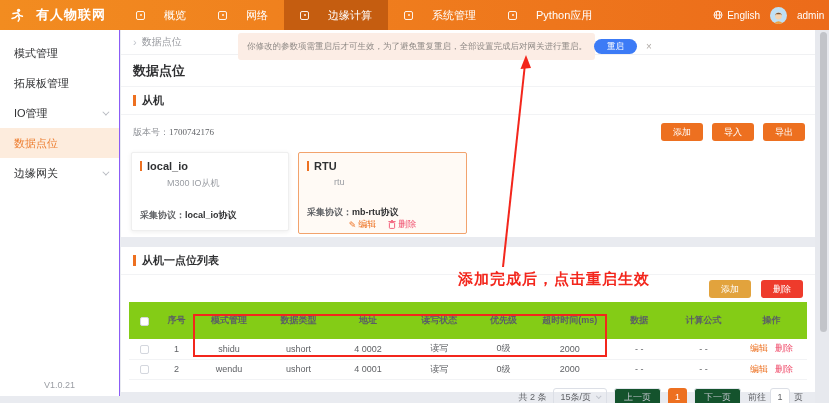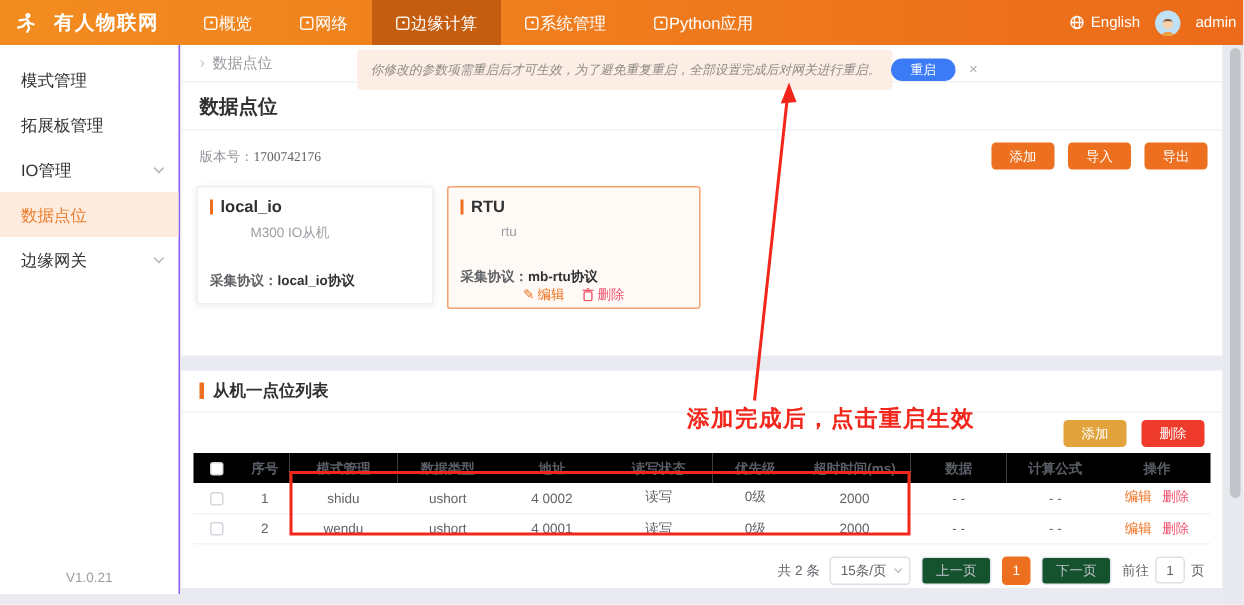--- a/index.html
+++ b/index.html
@@ -4,21 +4,21 @@
 <style>
   * { margin:0; padding:0; box-sizing:border-box; }
   body { font-family:"Liberation Sans","DejaVu Sans",sans-serif; background:#fff; }
   .app { position:relative; width:829px; height:403px; background:#e9ebf0; overflow:hidden; font-family:"Liberation Sans","DejaVu Sans",sans-serif; }
 
   
   .navbar { position:absolute; left:0; top:0; width:829px; height:30px;
     background:linear-gradient(90deg,#f28c20,#ec6b1a); display:flex; align-items:stretch; color:#fff; z-index:3; }
   .logo { display:flex; align-items:center; gap:12px; padding:0 14px 0 10px; font-size:13px; font-weight:bold; letter-spacing:1px; }
   .nav-tabs { display:flex; align-items:stretch; }
-  .nav-tab { display:flex; align-items:center; gap:1px; padding:0 16px; font-size:11px; cursor:pointer; }
+  .nav-tab { display:flex; align-items:center; gap:19px; padding:0 16px; font-size:11px; cursor:pointer; }
   .nav-tab.active { background:#c55d10; }
   .tab-ico { width:9px; height:9px; border:1px solid #fff; border-radius:2px; position:relative; opacity:.9; }
   .tab-ico::after { content:""; position:absolute; left:2.5px; top:2.5px; width:2px; height:2px; background:#fff; border-radius:50%; }
   .nav-right { margin-left:auto; display:flex; align-items:center; gap:10px; padding-right:2px; }
   .lang { display:flex; align-items:center; gap:4px; font-size:10px; }
   .avatar { width:17px; height:17px; border-radius:50%; background:#bfe0f5; overflow:hidden; display:flex; align-items:flex-end; justify-content:center; }
   .user-name { font-size:10px; width:30px; overflow:hidden; }
 
   
   .sidebar { position:absolute; left:0; top:30px; width:120px; height:366px; background:#fff; border-right:1px solid #8b5cf6; z-index:2; }
@@ -55,35 +55,35 @@
   .dev-proto { position:absolute; left:8px; bottom:14px; font-size:9px; color:#606266; font-weight:bold; }
   .dev-proto b { color:#303133; }
   .dev-card:not(.selected) .dev-proto { bottom:8px; }
   .dev-links { position:absolute; bottom:2px; left:0; width:100%; display:flex; justify-content:center; gap:12px; font-size:9px; }
   .lnk-edit { color:#ed7020; cursor:pointer; display:flex; align-items:center; gap:2px; }
   .lnk-del { color:#f0506e; cursor:pointer; display:flex; align-items:center; gap:2px; }
   .gap { height:10px; }
   .card2 { height:145px; position:relative; }
   .toolbar { display:flex; justify-content:flex-end; align-items:center; gap:10px; padding:5px 12px 4px; }
   table.points { width:calc(100% - 16px); margin:0 8px; border-collapse:collapse; table-layout:fixed; }
-  .points th { background:#000000; font-size:9px; color:#5a5e66; font-weight:bold; height:20px; text-align:center; }
+  .points th { background:#84cc16; font-size:9px; color:#5a5e66; font-weight:bold; height:37px; text-align:center; }
   .points td { font-size:9px; color:#606266; height:20px; text-align:center; border-bottom:1px solid #f2f3f5; }
   .cb { display:inline-block; width:9px; height:9px; border:1px solid #d4d7de; border-radius:2px; background:#fff; cursor:pointer; vertical-align:middle; }
   .op-links { display:flex; justify-content:center; gap:7px; font-size:9px; }
   .pagination { display:flex; justify-content:flex-end; align-items:center; gap:7px; padding:8px 12px 0; font-size:9px; color:#606266; }
   .pg-select { display:flex; align-items:center; gap:5px; border:1px solid #dcdfe6; border-radius:3px; height:19px; padding:0 6px; color:#606266; cursor:pointer; }
   .pg-chev { width:4px; height:4px; border-right:1px solid #c0c4cc; border-bottom:1px solid #c0c4cc; transform:rotate(45deg) translateY(-1px); }
   .pg-btn { border:1px solid #e4e7ed; background:#14532d; color:#c0c4cc; border-radius:3px; height:19px; padding:0 9px; font-size:9px; cursor:default; font-family:inherit; }
   .pg-page { width:19px; height:19px; background:#ed7020; color:#fff; border-radius:3px; display:flex; align-items:center; justify-content:center; cursor:pointer; }
   .pg-goto { display:flex; align-items:center; gap:4px; }
   .pg-input { width:20px; height:18px; border:1px solid #dcdfe6; border-radius:3px; text-align:center; font-size:9px; color:#606266; font-family:inherit; }
 
   
   .banner { position:absolute; left:238px; top:33px; width:357px; height:27px; background:#fcede5; border-radius:3px; display:flex; align-items:center; padding:0 9px; gap:7px; z-index:5; }
-  .banner-text { font-size:8.5px; color:#8f8a86; white-space:nowrap;font-style:italic; }
+  .banner-text { font-size:8.5px; color:#8f8a86; white-space:nowrap; }
   .restart-btn { flex:none; background:#3c7bf6; color:#fff; border:none; border-radius:8px; height:15px; line-height:15px; padding:0 13px; font-size:8.5px; cursor:pointer; font-family:inherit; }
   .banner-close { flex:none; color:#b0aba7; font-size:10px; cursor:pointer; padding:0 2px; }
 
   
   .anno-svg { position:absolute; left:0; top:0; width:829px; height:403px; z-index:6; pointer-events:none; }
   .anno-rect { position:absolute; left:193px; top:314px; width:414px; height:43px; border:2px solid #f3261c; z-index:6; pointer-events:none; }
   .anno-text { position:absolute; left:458px; top:270px; font-size:15px; font-weight:bold; color:#f3261c; letter-spacing:1px; z-index:6; pointer-events:none; }
 
   
   .scroll-track { position:absolute; right:0; top:30px; width:14px; height:373px; background:#e7e9ee; z-index:1; }
@@ -169,20 +169,24 @@
   </div>
 
   <div class="content">
     <div class="breadcrumb">
       <span class="bc-sep">›</span>
       <span>数据点位</span>
     </div>
 
     <div class="card card1">
       <div class="page-title">数据点位</div>
+      <div class="sec-head">
+        <span class="sec-bar"></span>
+        <span class="sec-title">从机</span>
+      </div>
       <div class="version-row">
         <span class="version"><span>版本号：</span><b>1700742176</b></span>
         <div class="btn-group">
           <button class="btn btn-orange">添加</button>
           <button class="btn btn-orange">导入</button>
           <button class="btn btn-orange">导出</button>
         </div>
       </div>
       <div class="dev-cards">
         <div class="dev-card">

